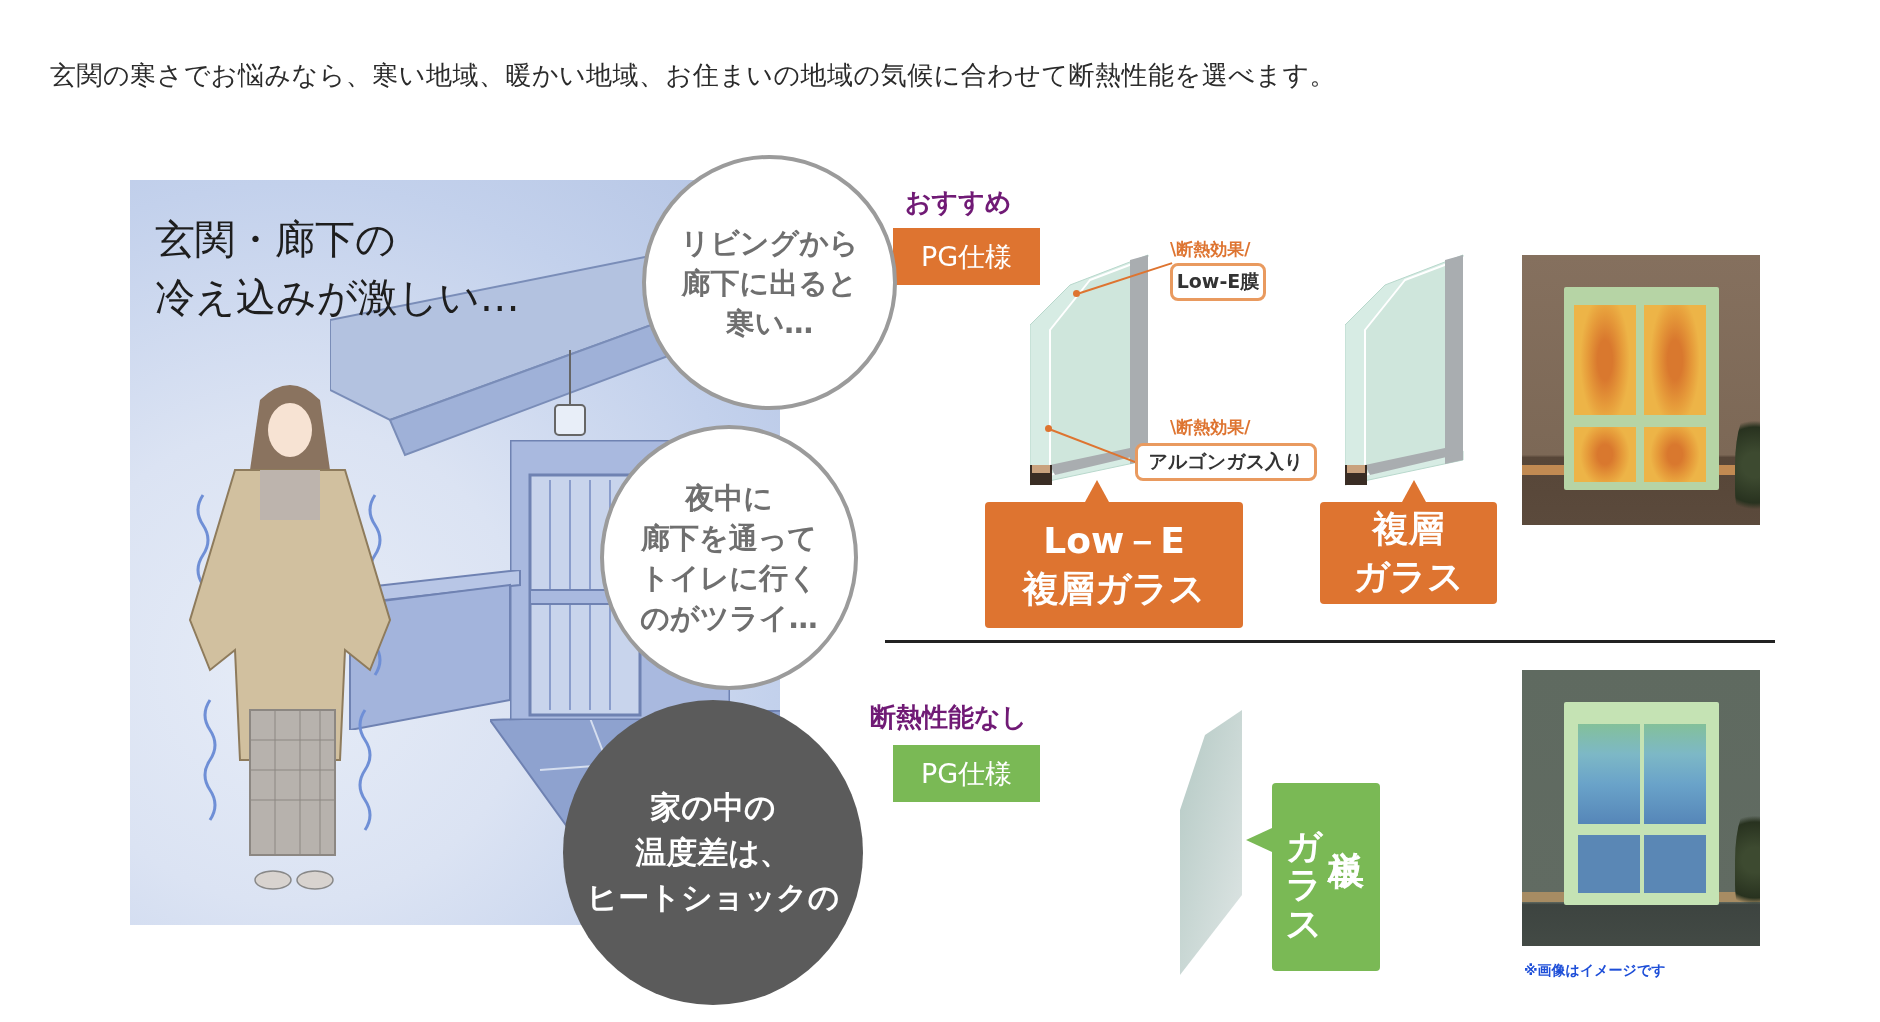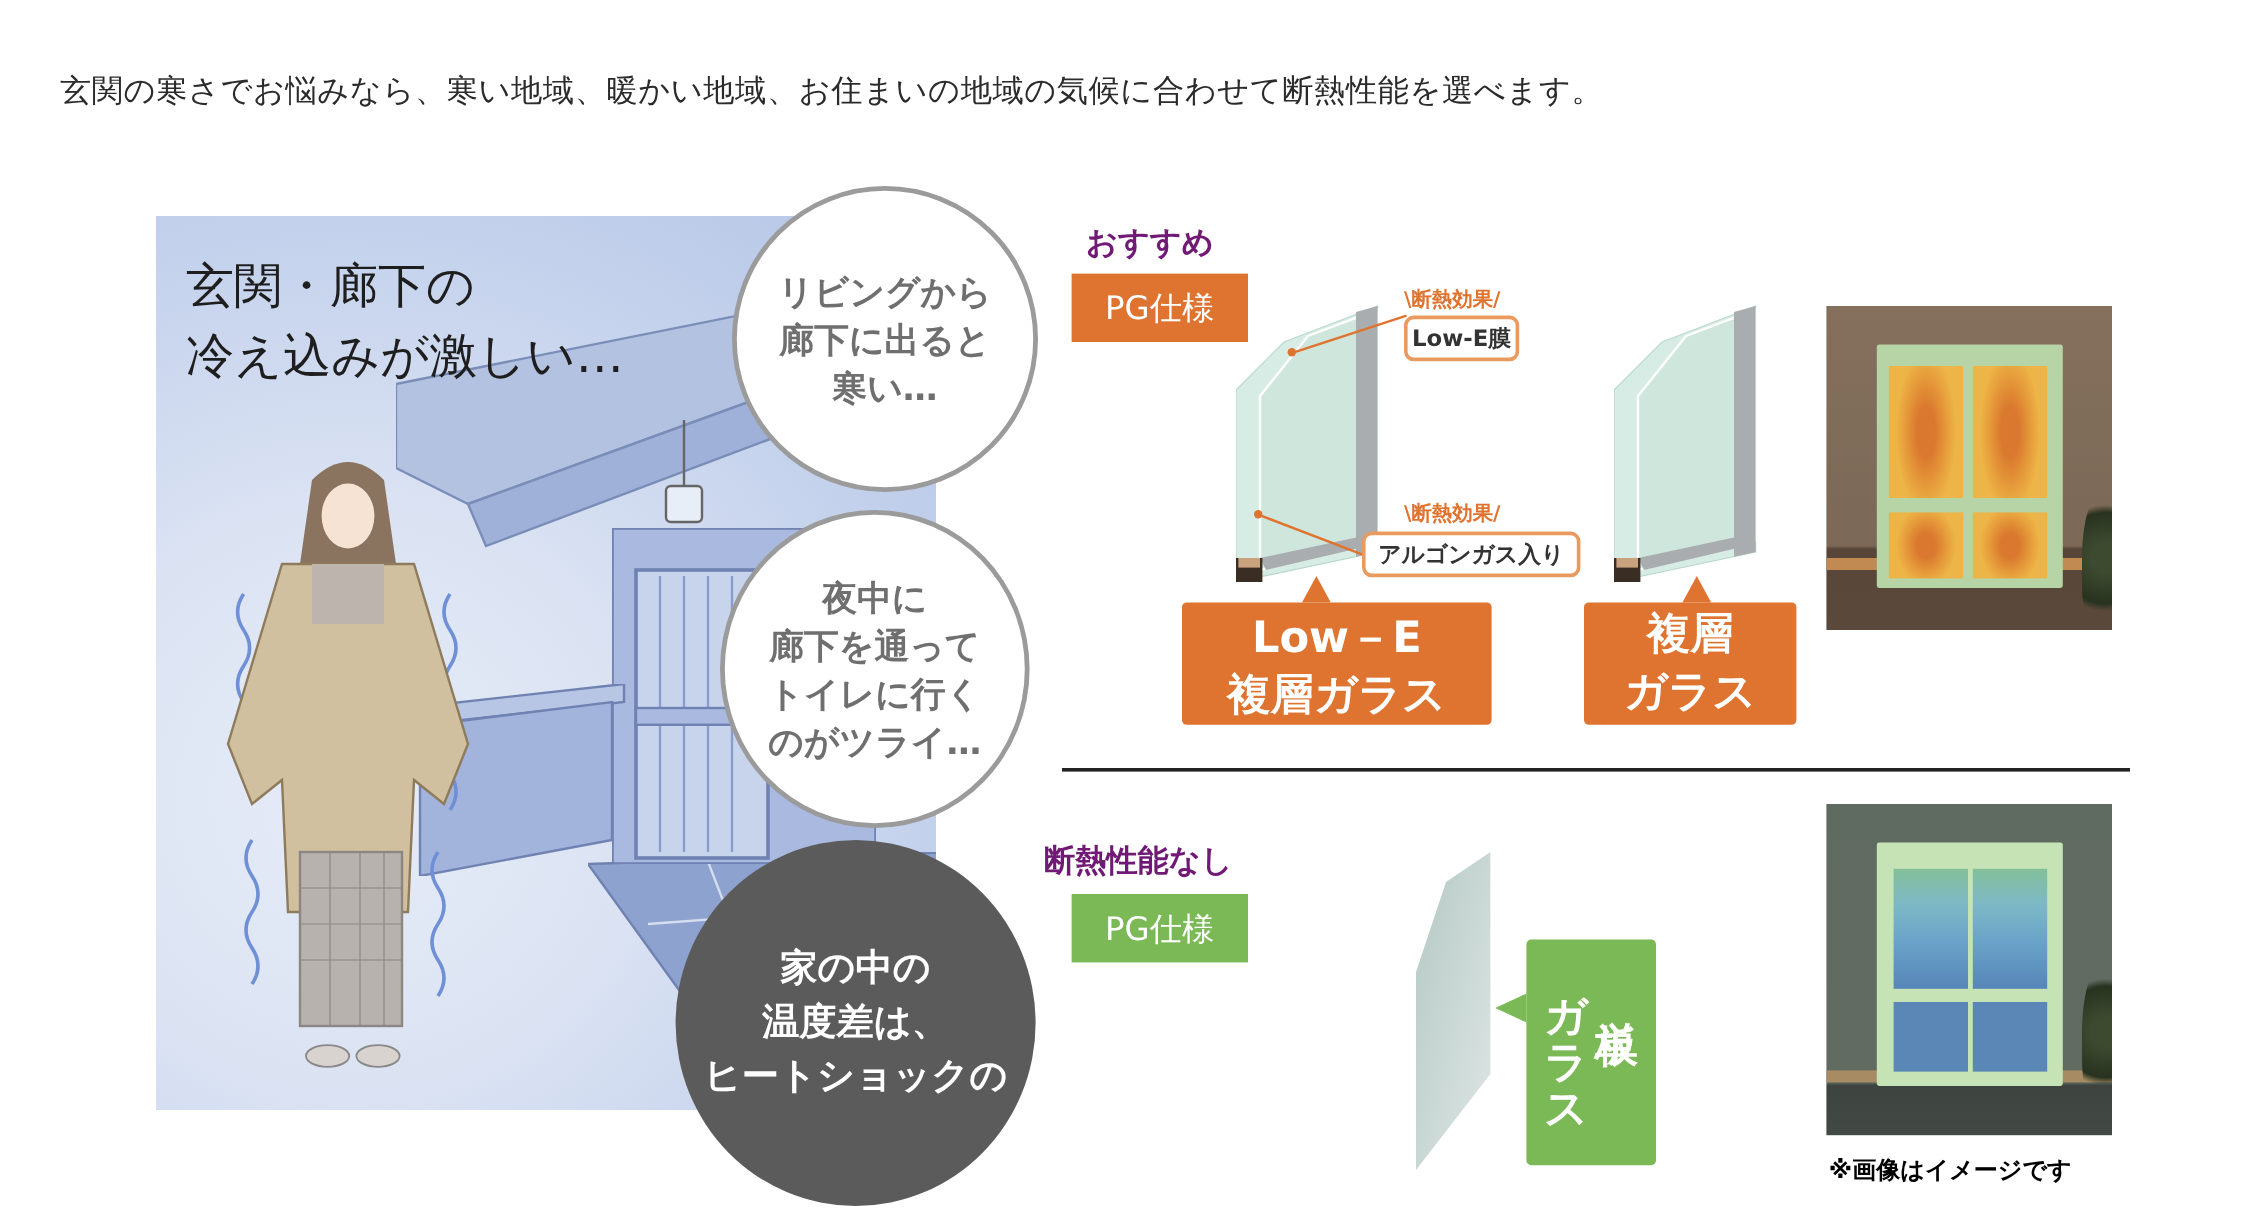--- a/index.html
+++ b/index.html
@@ -13,40 +13,40 @@
   .illust .wall { position: absolute; left: 0; top: 0; width: 100%; height: 100%;
      background: radial-gradient(ellipse at 25% 65%, #e6ecf7 0%, #dbe3f3 35%, #c3d1ec 70%, #b4c4e4 100%); }
   .illust .ceiling { position: absolute; left: 200px; top: 40px; width: 500px; height: 260px; }
   .illust .floor { position: absolute; left: 360px; top: 530px; width: 330px; height: 190px; }
   .illust-title { position: absolute; left: 25px; top: 30px; font-size: 40px; line-height: 58px; color: #1e1e1e; z-index: 3; }
   .illust-title span { display: block; }
 
   .woman { position: absolute; left: 35px; top: 200px; width: 260px; height: 510px; z-index: 2; }
 
   .bubble { position: absolute; background: #fff; border: 4px solid #9b9b9b; border-radius: 50%; display: flex; align-items: center; justify-content: center; text-align: center; color: #6f6f6f; font-size: 29px; line-height: 40px; font-weight: bold; z-index: 4; }
-  .bubble-1 { left: 610px; top: 155px; width: 255px; height: 255px; }
+  .bubble-1 { left: 642px; top: 155px; width: 255px; height: 255px; }
   .bubble-2 { left: 600px; top: 425px; width: 258px; height: 265px; }
   .bubble-line { display: block; }
 
   .dark-circle { position: absolute; left: 563px; top: 700px; width: 300px; height: 305px; border-radius: 50%; background: #5b5b5b; color: #fff; display: flex; align-items: center; justify-content: center; text-align: center; font-size: 31px; line-height: 45px; font-weight: bold; z-index: 5; }
 
   
   .sec-label { position: absolute; font-size: 26px; font-weight: bold; color: #701a75; }
   .spec-badge { position: absolute; color: #fff; font-size: 27px; display: flex; align-items: center; justify-content: center; }
   .spec-pg { left: 893px; top: 228px; width: 147px; height: 57px; background: #de7430; }
   .spec-sg { left: 893px; top: 745px; width: 147px; height: 57px; background: #7ab955; }
 
   .effect { position: absolute; color: #de7430; font-size: 17px; font-weight: bold; white-space: nowrap; }
   .tag-box { position: absolute; border: 3px solid #e99a5f; border-radius: 8px; background: #fff; color: #333; font-size: 19px; font-weight: bold; display: flex; align-items: center; justify-content: center; white-space: nowrap; }
   .leader { position: absolute; height: 2px; background: #de7430; transform-origin: left center; }
   .leader-dot { position: absolute; width: 7px; height: 7px; border-radius: 50%; background: #de7430; }
 
   .orange-label { position: absolute; background: #de7430; color: #fff; border-radius: 4px; font-size: 36px; font-weight: bold; line-height: 48px; display: flex; flex-direction: column; align-items: center; justify-content: center; text-align: center; }
   .orange-label::before { content: ""; position: absolute; top: -22px; border-left: 12px solid transparent; border-right: 12px solid transparent; border-bottom: 22px solid #de7430; }
-  .ol-lowe { left: 985px; top: 502px; width: 258px; height: 102px; justify-content: flex-end; }
+  .ol-lowe { left: 985px; top: 502px; width: 258px; height: 126px; }
   .ol-lowe::before { left: 100px; }
   .ol-multi { left: 1320px; top: 502px; width: 177px; height: 102px; }
   .ol-multi::before { left: 82px; }
 
   .green-label { position: absolute; left: 1272px; top: 783px; width: 108px; height: 188px; background: #7ab955; color: #fff; border-radius: 4px; font-size: 36px; font-weight: bold; }
   .green-label::before { content: ""; position: absolute; left: -26px; top: 45px; border-top: 12px solid transparent; border-bottom: 12px solid transparent; border-right: 26px solid #7ab955; }
   .green-label .col { position: absolute; writing-mode: vertical-rl; line-height: 40px; letter-spacing: 2px; }
   .green-label .col-1 { right: 14px; top: 40px; }
   .green-label .col-2 { left: 12px; top: 20px; }
 
@@ -60,21 +60,21 @@
   .door-cold .door-frame { top: 32px; height: 203px; background: #c5e3b4; }
   .pane { position: absolute; width: 62px; }
   .door-warm .pane { background: radial-gradient(ellipse 40% 60% at 50% 50%, #d9782e 30%, #e69b3a 70%, #edb447 100%); }
   .door-cold .pane.top { background: linear-gradient(#83c09a 0%, #7db8c6 30%, #6aa3c9 60%, #5686b8 100%); }
   .door-cold .pane.bot { background: #5a87b5; }
   .baseboard { position: absolute; left: 0; width: 100%; height: 10px; }
   .door-warm .baseboard { top: 210px; background: #c18a52; }
   .door-cold .baseboard { top: 222px; background: #a78c63; }
   .plant { position: absolute; right: -15px; width: 40px; height: 120px; border-radius: 50% 50% 30% 30%; background: radial-gradient(circle, #3d4a30 20%, #28321f 60%, transparent 70%); }
 
-  .caption { position: absolute; left: 1524px; top: 962px; font-size: 20px; font-weight: bold; color: #000000; white-space: nowrap; }
+  .caption { position: absolute; left: 1524px; top: 962px; font-size: 14px; font-weight: bold; color: #1d4ed8; white-space: nowrap; }
 
   svg { display: block; }
 </style>
 </head>
 <body>
 
 <div class="intro">玄関の寒さでお悩みなら、寒い地域、暖かい地域、お住まいの地域の気候に合わせて断熱性能を選べます。</div>
 
 <div class="illust">
   <div class="wall"></div>

